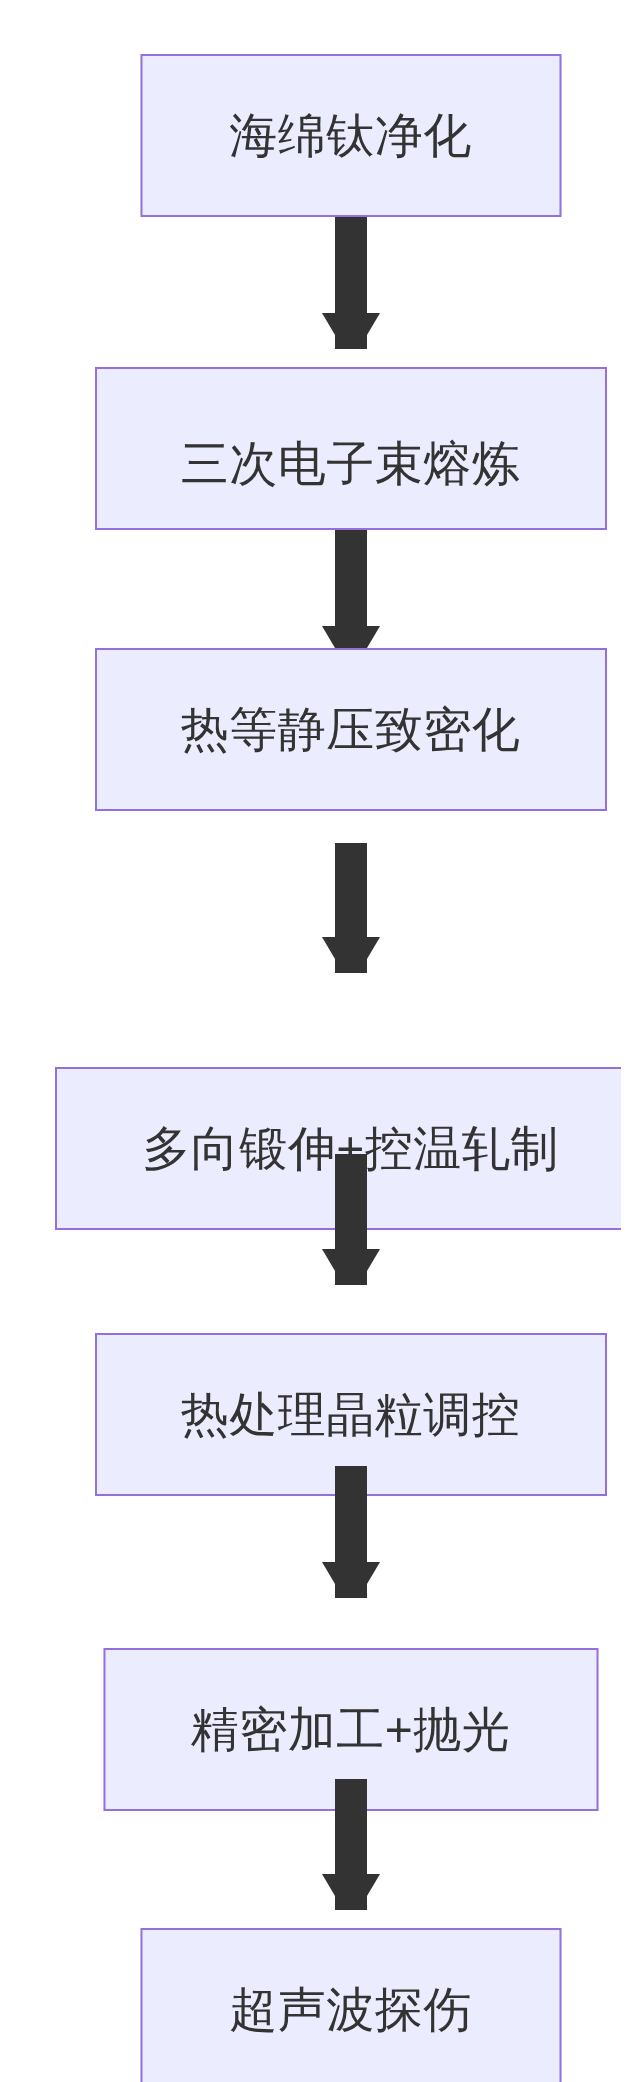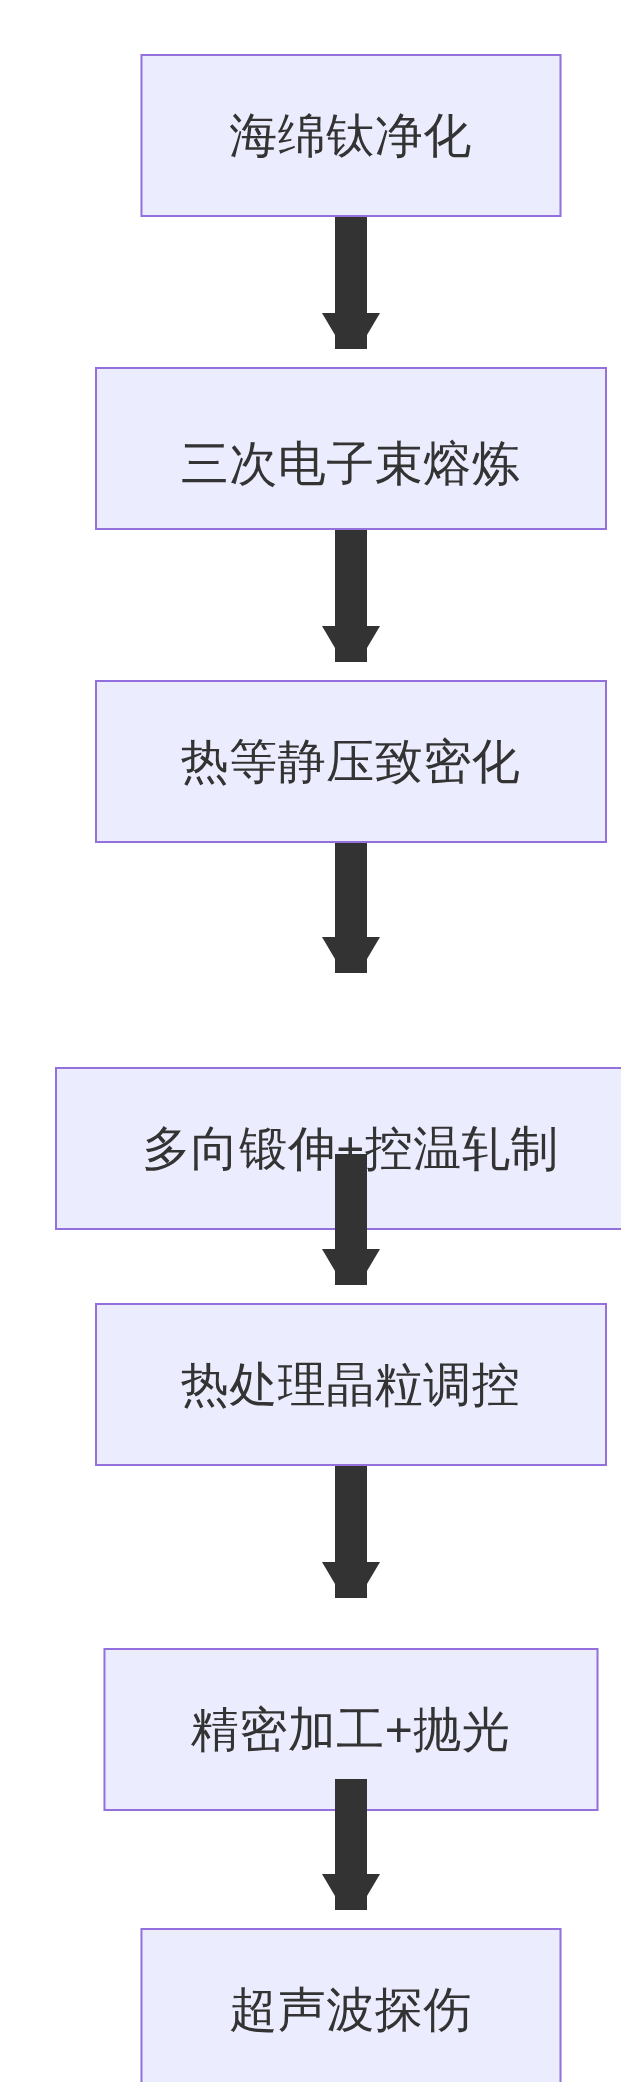--- a/index.html
+++ b/index.html
@@ -80,39 +80,39 @@
 
   <div class="node" style="top:335px; width:512px;align-items:flex-end;">
     <span class="node-label">三次电子束熔炼</span>
   </div>
 
   <div class="arrow" style="top:498px; height:150px;">
     <div class="arrow-line"></div>
     <div class="arrow-head"></div>
   </div>
 
-  <div class="node" style="top:648px; width:512px;font-family:Liberation Serif, serif;">
+  <div class="node" style="top:616px; width:512px;font-family:Liberation Serif, serif;">
     <span class="node-label">热等静压致密化</span>
   </div>
 
   <div class="arrow" style="top:811px; height:148px;">
     <div class="arrow-line"></div>
     <div class="arrow-head"></div>
   </div>
 
   <div class="node" style="top:1011px; width:592px;margin-top:24px;">
     <span class="node-label">多向锻伸+控温轧制</span>
   </div>
 
   <div class="arrow" style="top:1122px; height:149px;">
     <div class="arrow-line"></div>
     <div class="arrow-head"></div>
   </div>
 
-  <div class="node" style="top:1271px; width:512px;">
+  <div class="node" style="top:1301px; width:512px;">
     <span class="node-label">热处理晶粒调控</span>
   </div>
 
   <div class="arrow" style="top:1434px; height:150px;">
     <div class="arrow-line"></div>
     <div class="arrow-head"></div>
   </div>
 
   <div class="node" style="top:1584px; width:495px;margin-top:32px;">
     <span class="node-label">精密加工+抛光</span>

